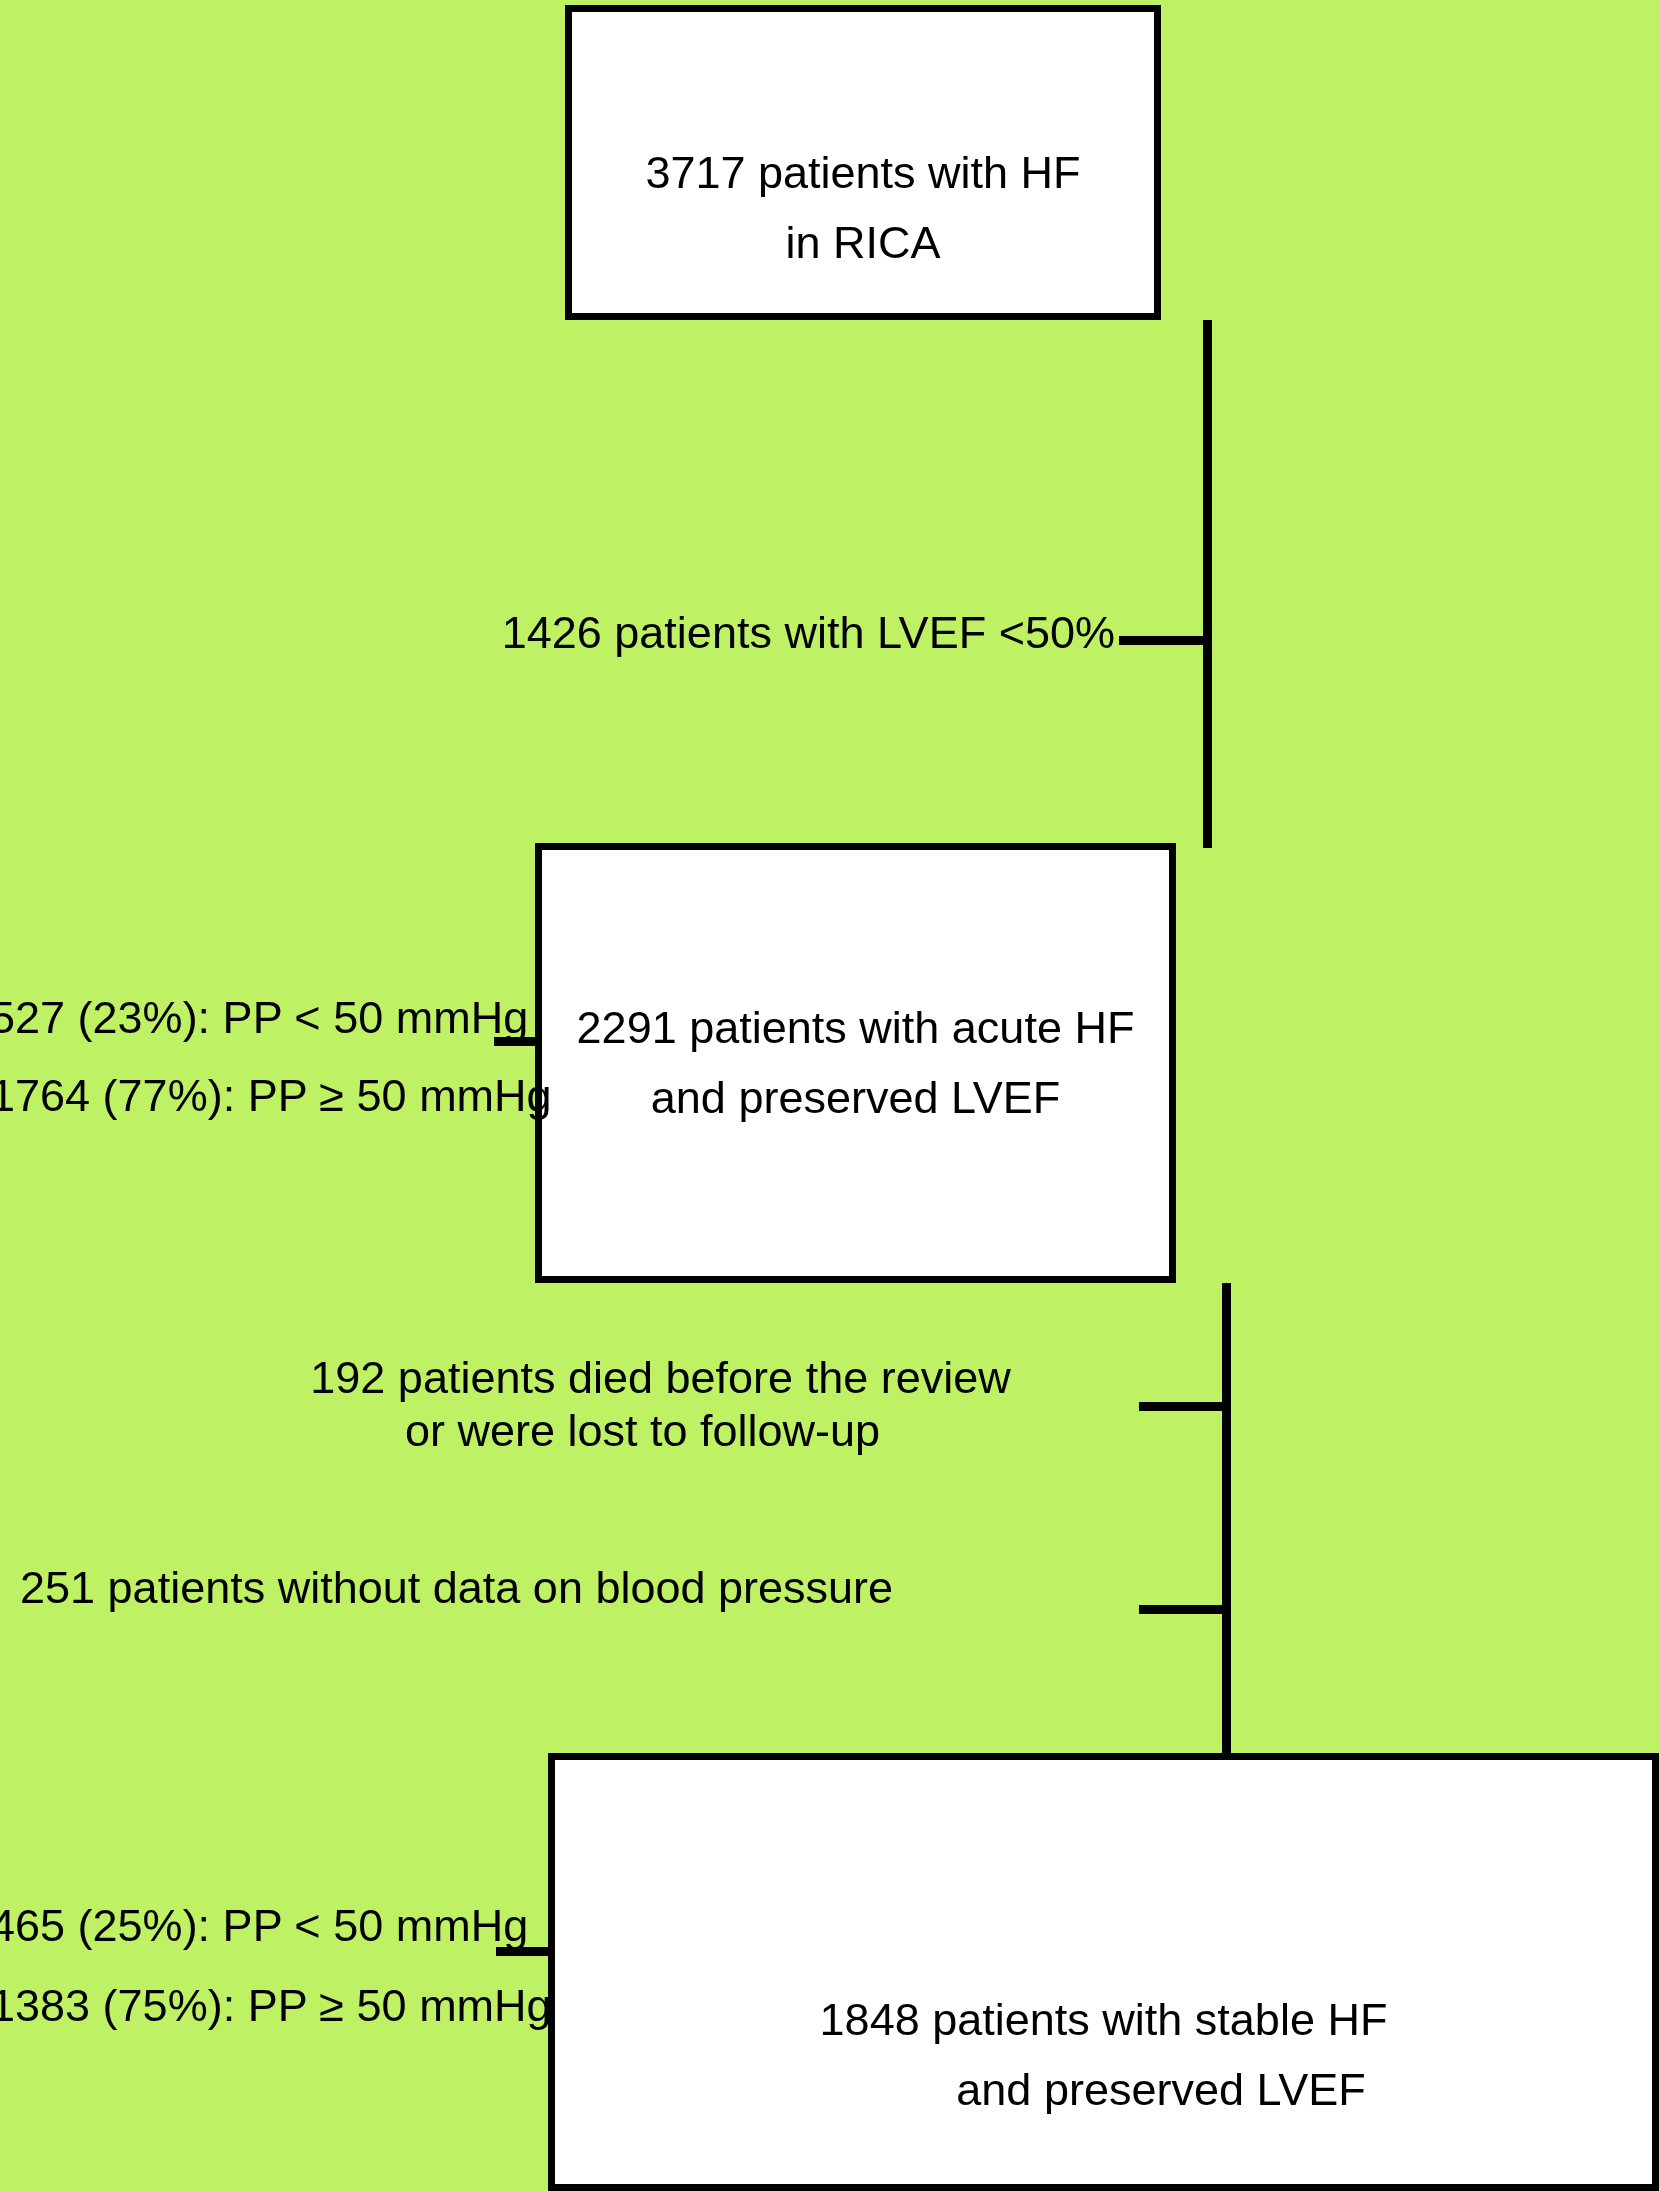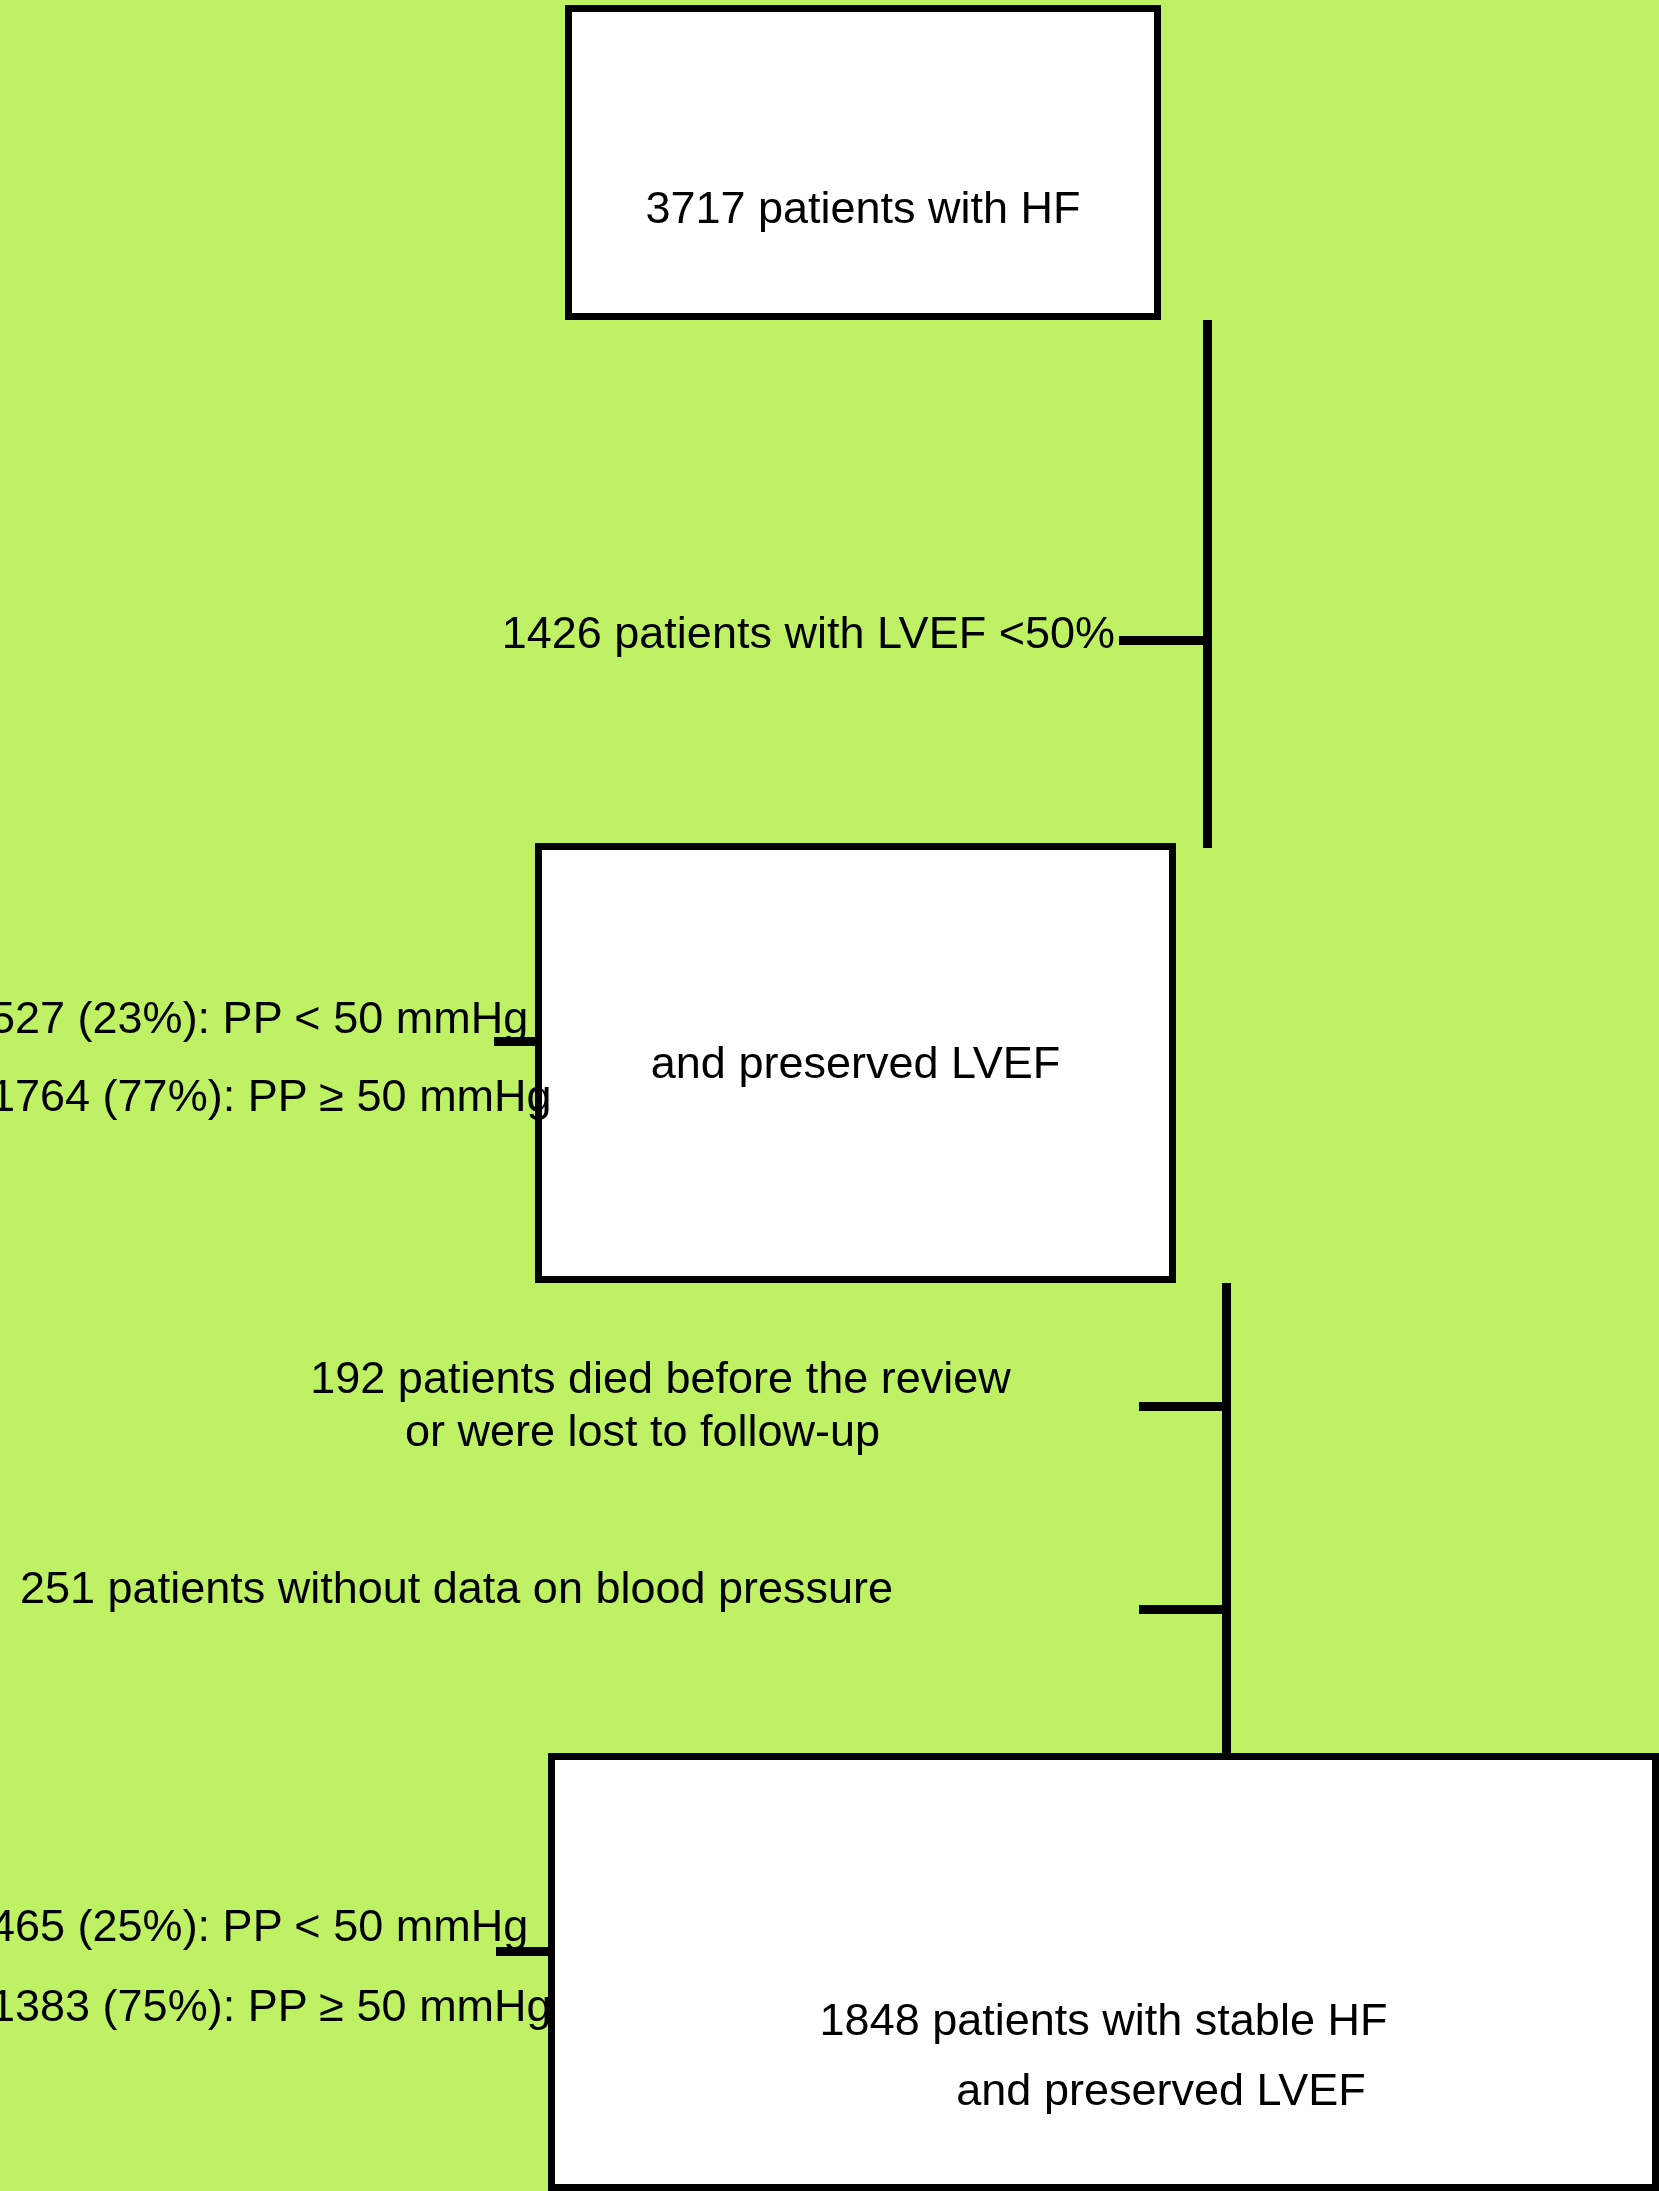--- a/index.html
+++ b/index.html
@@ -83,30 +83,32 @@
   .box-bottom-line2       { padding-left: 115px; }
 </style>
 </head>
 <body>
 
 <div id="canvas">
 
   <div class="box" id="box-top">
     <div class="box-body">
       <div class="box-line">3717 patients with HF</div>
+      <div class="box-line">in RICA</div>
     </div>
   </div>
 
   <div class="vline" id="trunk-1"></div>
   <div class="hline" id="tick-lvef"></div>
 
   <div class="annot right-align" id="annot-lvef">1426 patients with LVEF &lt;50%</div>
 
   <div class="box" id="box-middle">
     <div class="box-body">
+      <div class="box-line">2291 patients with acute HF</div>
       <div class="box-line">and preserved LVEF</div>
     </div>
   </div>
 
   <div class="hline" id="tick-pp-acute"></div>
   <div class="annot" id="annot-pp-acute-1">527 (23%): PP &lt; 50 mmHg</div>
   <div class="annot" id="annot-pp-acute-2">1764 (77%): PP ≥ 50 mmHg</div>
 
   <div class="vline" id="trunk-2"></div>
   <div class="hline" id="tick-died"></div>

